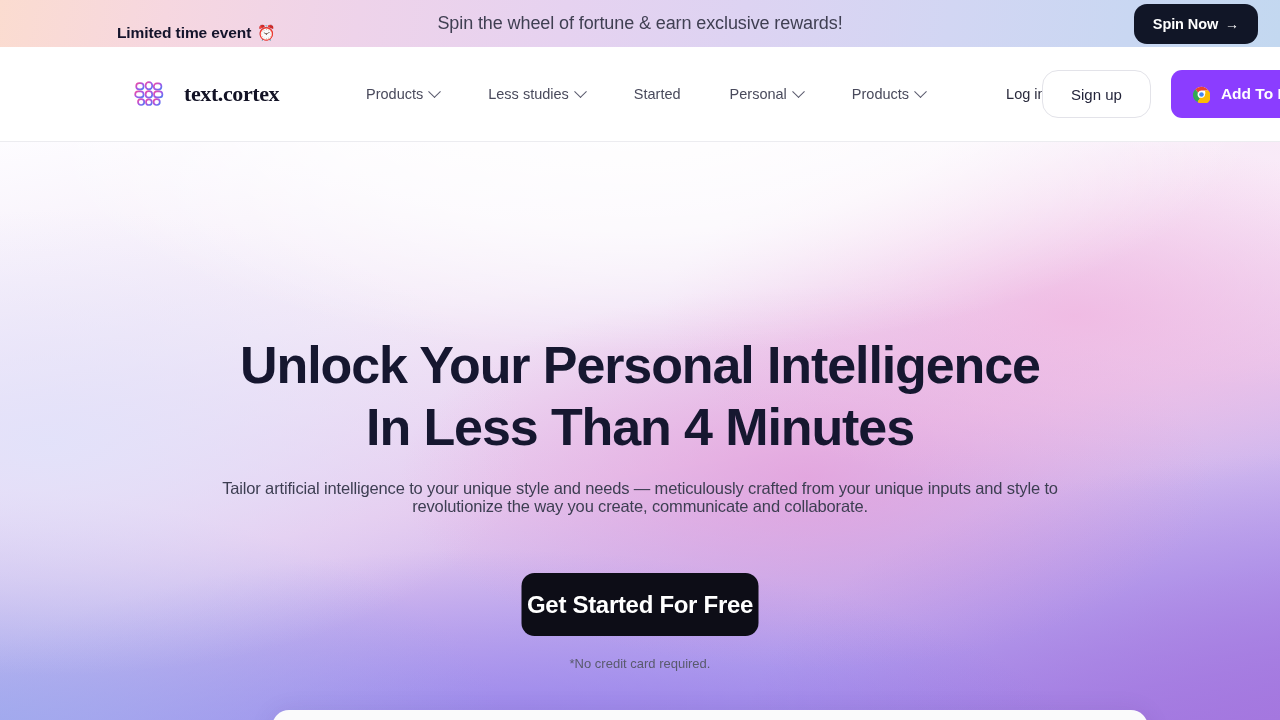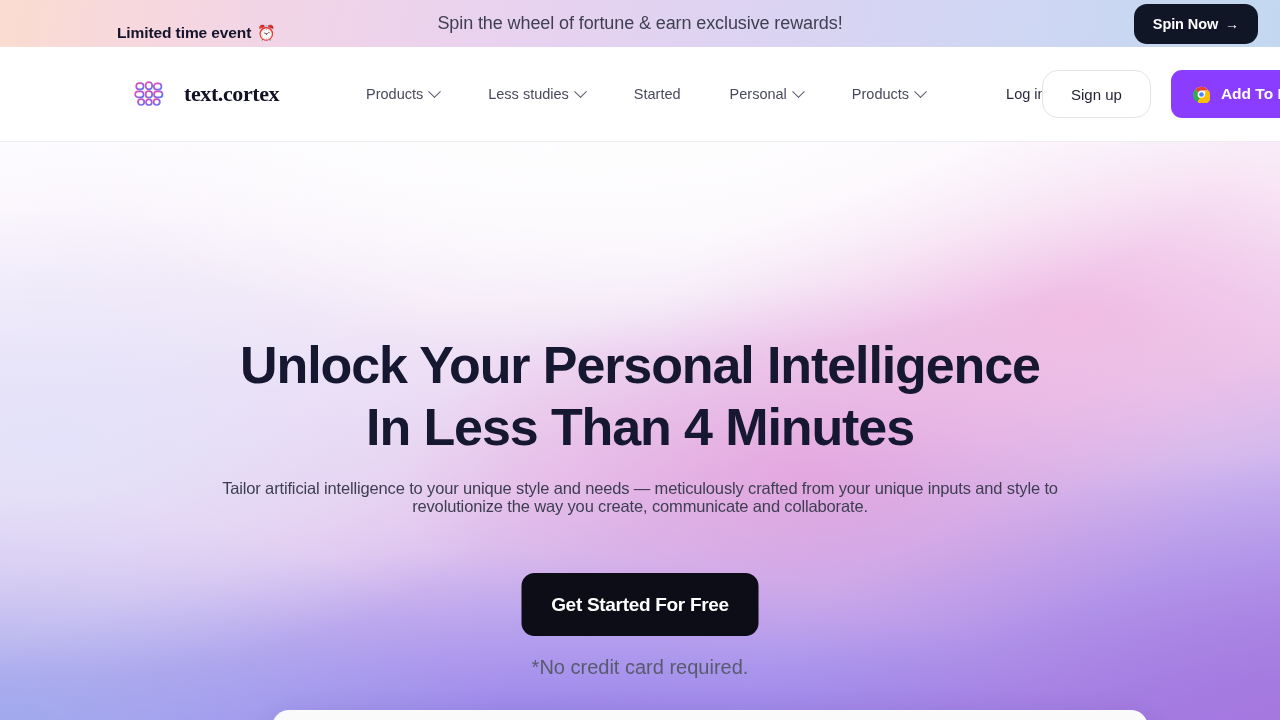--- a/index.html
+++ b/index.html
@@ -204,31 +204,31 @@
     top: 431px;
     left: 50%;
     transform: translateX(-50%);
     width: 237px;
     height: 63px;
     border: none;
     border-radius: 13px;
     background: #0d0d17;
     color: #ffffff;
     font-family: "Liberation Sans", sans-serif;
-    font-size: 19px;
+    font-size: 24px;
     font-weight: bold;
     letter-spacing: -0.3px;
     cursor: pointer;
   }
   .cta-note {
     position: absolute;
     top: 514px;
     left: 0; right: 0;
     text-align: center;
-    font-size: 20px;
+    font-size: 13px;
     color: #595a6d;
   }
 
   
   .prompt-card {
     position: absolute;
     left: 272px;
     top: 568px;
     width: 876px;
     height: 200px;

